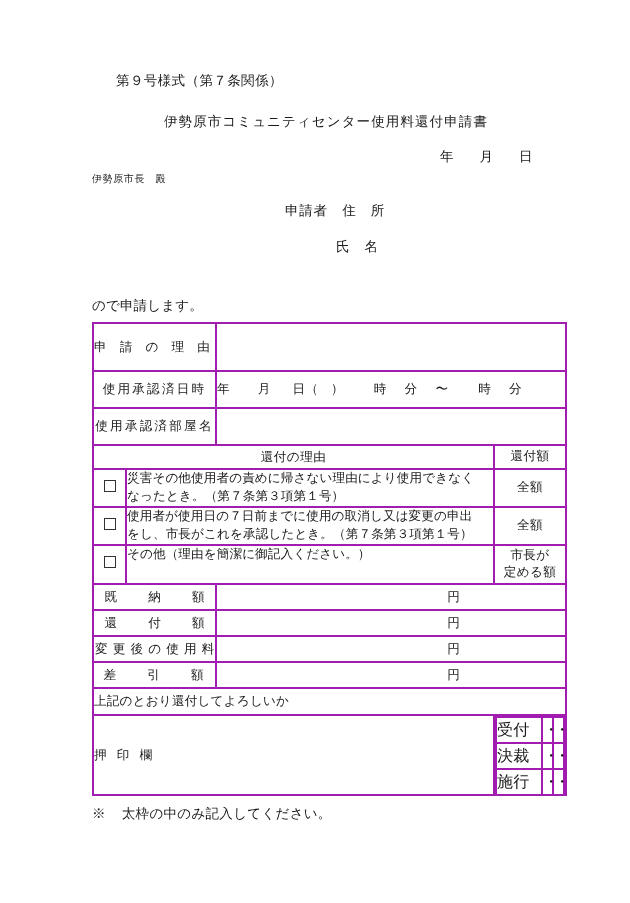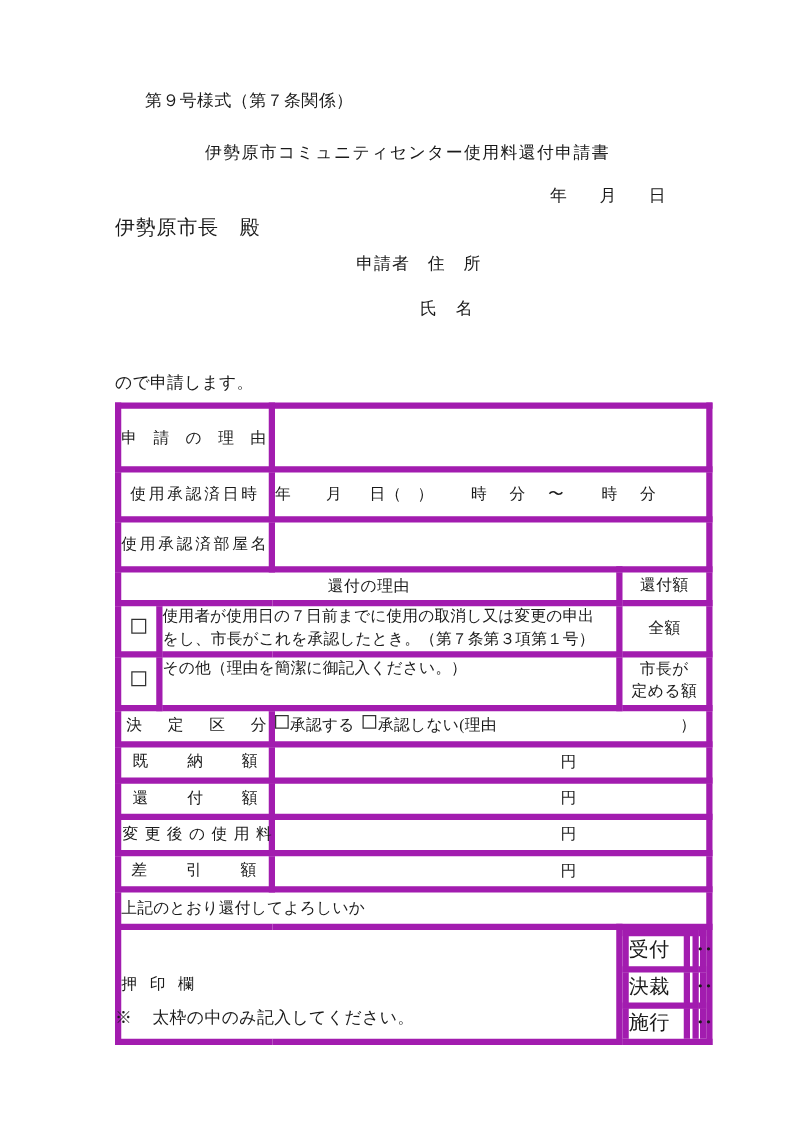--- a/index.html
+++ b/index.html
@@ -49,21 +49,21 @@
     left: 440px;
     top: 148px;
     font-size: 13.5px;
     white-space: nowrap;
   }
   .date-line .gap { display: inline-block; width: 26px; }
   .addressee {
     position: absolute;
     left: 92px;
     top: 172px;
-    font-size: 16px;
+    font-size: 10px;
     letter-spacing: 0.6px;
     white-space: nowrap;
   }
   .applicant-addr {
     position: absolute;
     left: 285px;
     top: 202px;
     font-size: 13.5px;
     letter-spacing: 0.8px;
     white-space: nowrap;
@@ -100,21 +100,21 @@
     top: 322px;
     width: 473px;
   }
   table.form {
     border-collapse: collapse;
     width: 473px;
     table-layout: fixed;
     font-size: 12.6px;
   }
   table.form td {
-    border: 5px solid #a21caf;
+    border: 2px solid #a21caf;
     padding: 0;
     vertical-align: middle;
   }
   
   .table-wrap { box-shadow: none; }
   table.form {
     border: 1.6px solid #111;
   }
 
   .lbl {
@@ -288,20 +288,28 @@
       <tr class="row-room">
         <td colspan="2" class="lbl lbl-spread2">使用承認済部屋名</td>
         <td colspan="2"></td>
       </tr>
 
       <tr>
         <td colspan="3" class="hdr-center">還付の理由</td>
         <td class="hdr-center amount-cell">還付額</td>
       </tr>
 
+      <tr>
+        <td class="chk-cell"><span class="chk-box"></span></td>
+        <td colspan="2" class="reason-text">
+          <div>災害その他使用者の責めに帰さない理由により使用できなく</div>
+          <div>なったとき。（第７条第３項第１号）</div>
+        </td>
+        <td class="amount-cell">全額</td>
+      </tr>
 
       <tr>
         <td class="chk-cell"><span class="chk-box"></span></td>
         <td colspan="2" class="reason-text">
           <div>使用者が使用日の７日前までに使用の取消し又は変更の申出</div>
           <div>をし、市長がこれを承認したとき。（第７条第３項第１号）</div>
         </td>
         <td class="amount-cell">全額</td>
       </tr>
 
@@ -310,24 +318,20 @@
         <td colspan="2" class="reason-text" style="vertical-align:top;">
           <div>その他（理由を簡潔に御記入ください。）</div>
           <div style="height:20px"></div>
         </td>
         <td class="amount-cell">
           <div>市長が</div>
           <div>定める額</div>
         </td>
       </tr>
 
-      <tr>
-        <td colspan="2" class="lbl" style="letter-spacing:4px;padding-left:4px;height:24px;">決　定　区　分</td>
-        <td colspan="2" class="decision-cell"><span class="inline-box"></span><span>承認する</span>&nbsp;&nbsp;<span class="inline-box"></span><span>承認しない(理由</span><span class="paren-close">）</span></td>
-      </tr>
 
       <tr>
         <td colspan="2" class="lbl" style="letter-spacing:2px;padding-left:2px;height:24px;">既　　納　　額</td>
         <td colspan="2" class="yen-row">
               <span class="yen-mark">円</span>
             </td>
       </tr>
 
       <tr>
         <td colspan="2" class="lbl" style="letter-spacing:2px;padding-left:2px;height:24px;">還　　付　　額</td>

